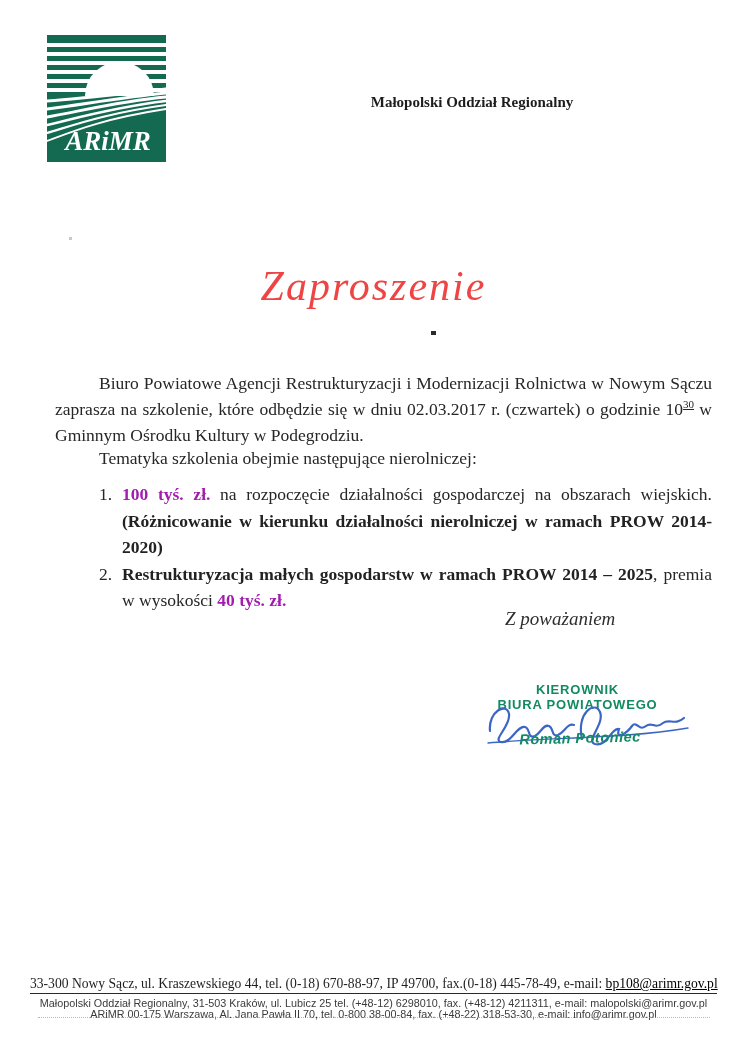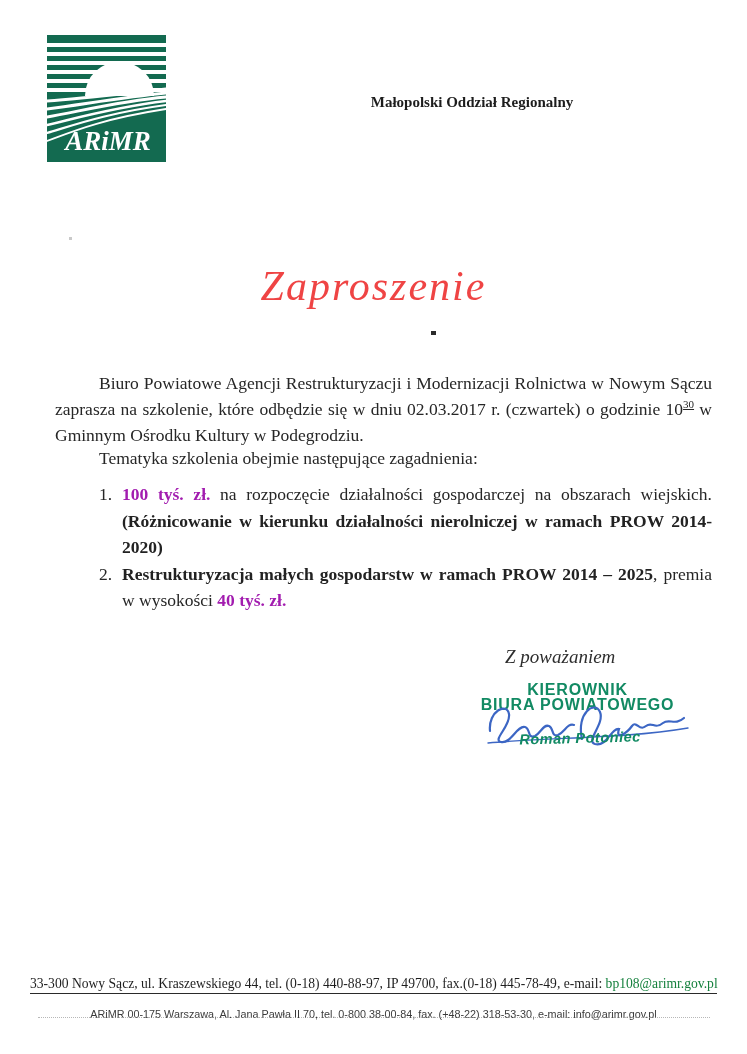--- a/index.html
+++ b/index.html
@@ -29,38 +29,38 @@
   .p1{top:352px;text-indent:44px;}
   .p2{top:427px;text-indent:44px;text-align:left;}
   sup.hour{font-size:11px;text-decoration:underline;line-height:0;}
   
   .list{position:absolute;left:99px;top:481px;width:613px;font-size:17.5px;line-height:26.5px;}
   .list-item{position:relative;padding-left:23px;text-align:justify;}
   .list-num{position:absolute;left:0;top:0;}
   .amount{color:#a21caf;font-weight:bold;}
   .bold{font-weight:bold;color:#222222;}
   
-  .closing{position:absolute;left:505px;top:646px;font-style:italic;font-size:19px;color:#2e2e2e;}
+  .closing{position:absolute;left:505px;top:608px;font-style:italic;font-size:19px;color:#2e2e2e;}
   .stamp{
     position:absolute;left:470px;top:683px;width:215px;text-align:center;
     font-family:"Liberation Sans","DejaVu Sans",sans-serif;font-weight:bold;
-    font-size:16px;line-height:14.5px;letter-spacing:0.8px;color:#128a63;
+    font-size:13px;line-height:14.5px;letter-spacing:0.8px;color:#128a63;
   }
   .sig-svg{position:absolute;left:486px;top:697px;width:205px;height:58px;}
   .stamp-name{
     position:absolute;left:500px;top:730px;width:160px;text-align:center;
     font-family:"Liberation Sans","DejaVu Sans",sans-serif;font-weight:bold;
     font-style:italic;font-size:14.5px;letter-spacing:0.5px;color:#128a63;transform:rotate(-1.5deg);
   }
   
   .f1{
     position:absolute;left:30px;top:976px;width:687px;text-align:center;
     font-size:13.6px;color:#1e1e1e;white-space:nowrap;
   }
-  .email{color:#15803d;cursor:pointer;text-align:center;}
+  .email{color:#000000;text-decoration:underline;cursor:pointer;text-align:center;}
   .f-rule{position:absolute;left:30px;top:993px;width:687px;border-top:1.5px solid #2a2a2a;}
   .f-sans{
     position:absolute;left:18px;width:711px;text-align:center;
     font-family:"Liberation Sans","DejaVu Sans",sans-serif;font-size:10.8px;color:#3a3a3a;
     white-space:nowrap;
   }
   .f2{top:997px;}
   .f3{top:1008px;}
   .f-dotted{position:absolute;left:38px;top:1017px;width:672px;border-top:1px dotted #9a9a9a;opacity:0.7;}
 </style>
@@ -97,21 +97,21 @@
   <div class="header-block">
     <div>Małopolski Oddział Regionalny</div>
   </div>
 
   <div class="title">Zaproszenie</div>
   <div class="speck"></div>
   <div class="speck2"></div>
 
   <p class="para p1"><span>Biuro Powiatowe Agencji Restrukturyzacji i Modernizacji Rolnictwa w Nowym Sączu zaprasza na szkolenie, które odbędzie się w dniu 02.03.2017 r. (czwartek) o godzinie 10</span><sup class="hour">30</sup><span> w Gminnym Ośrodku Kultury w Podegrodziu.</span></p>
 
-  <p class="para p2">Tematyka szkolenia obejmie następujące zagadnienia:</p>
+  <p class="para p2">Tematyka szkolenia obejmie następujące nierolniczej:</p>
 
   <div class="list">
     <div class="list-item">
       <span class="list-num">1.</span><span class="amount">100 tyś. zł.</span><span> na rozpoczęcie działalności gospodarczej na obszarach wiejskich. </span><span class="bold">(Różnicowanie w kierunku działalności nierolniczej w ramach PROW 2014-2020)</span>
     </div>
     <div class="list-item">
       <span class="list-num">2.</span><span class="bold">Restrukturyzacja małych gospodarstw w ramach PROW 2014 – 2025</span><span>, premia w wysokości </span><span class="amount">40 tyś. zł.</span>
     </div>
   </div>
 
@@ -125,18 +125,19 @@
   <svg class="sig-svg" viewBox="0 0 205 58">
     <g stroke="#3c66c4" fill="none" stroke-width="2.2" stroke-linecap="round">
       <path d="M4,34 C2,14 21,5 23,17 C25,29 6,43 15,45 C25,47 31,28 39,30 C45,32 41,42 49,39 C55,36 57,27 63,29 C68,31 65,40 72,38 C79,35 81,26 88,28"></path>
       <path d="M96,42 C90,16 109,3 114,15 C119,27 99,44 109,47 C121,50 125,31 133,32 C129,44 141,36 146,29 C151,23 153,35 160,29 C166,24 169,33 177,26 C183,21 189,29 198,21"></path>
       <path d="M2,46 C62,40 138,42 202,31" stroke-width="1.4"></path>
     </g>
   </svg>
 
   <div class="stamp-name">Roman Potoniec</div>
 
-  <div class="f1"><span>33-300 Nowy Sącz, ul. Kraszewskiego 44, tel. (0-18) 440-88-97, IP 49700, fax.(0-18) 445-78-49, e-mail: </span><a class="email">bp108@arimr.gov.pl</a></div>
+  <div class="f1"><span>33-300 Nowy Sącz, ul. Kraszewskiego 44, tel. (0-18) 670-88-97, IP 49700, fax.(0-18) 445-78-49, e-mail: </span><a class="email">bp108@arimr.gov.pl</a></div>
   <div class="f-rule"></div>
+  <div class="f-sans f2">Małopolski Oddział Regionalny, 31-503 Kraków, ul. Lubicz 25 tel. (+48-12) 6298010, fax. (+48-12) 4211311, e-mail: malopolski@arimr.gov.pl</div>
   <div class="f-sans f3">ARiMR 00-175 Warszawa, Al. Jana Pawła II 70, tel. 0-800 38-00-84, fax. (+48-22) 318-53-30, e-mail: info@arimr.gov.pl</div>
   <div class="f-dotted"></div>
 
 </div>
 
 </body></html>

